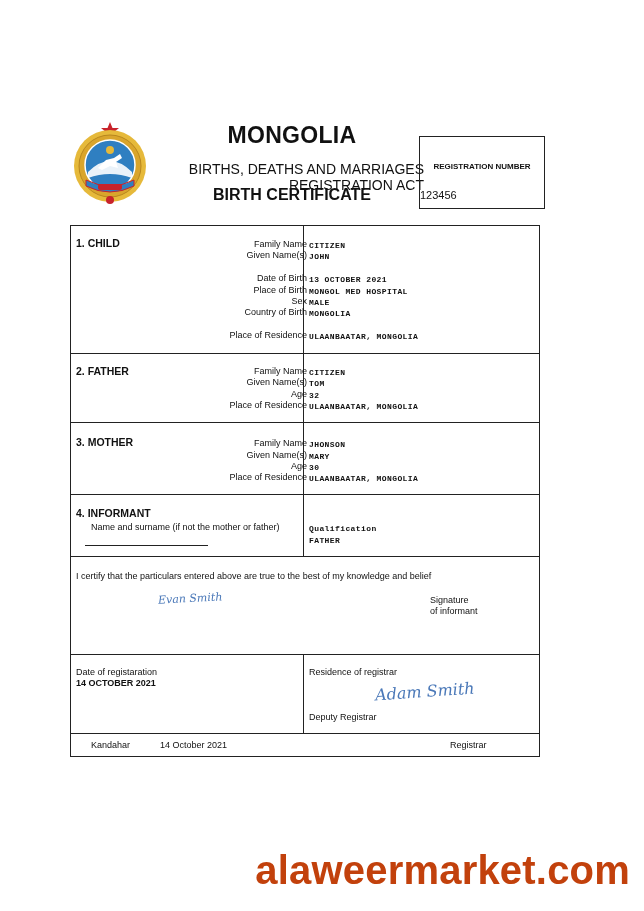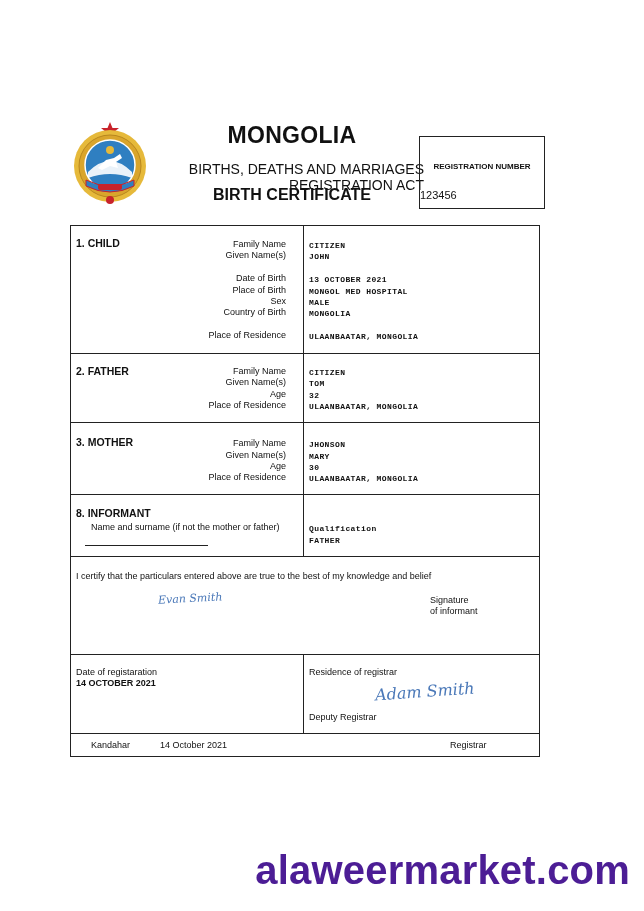--- a/index.html
+++ b/index.html
@@ -14,27 +14,27 @@
     .doctitle { left: 160px; width: 264px; top: 186px; text-align: center; font-weight: bold; font-size: 16px; }
     .regbox { left: 419px; top: 136px; width: 126px; height: 73px; border: 1px solid #222; box-sizing: border-box; }
     .regbox .lbl { position: absolute; left: 0; right: 0; top: 25px; text-align: center; font-weight: bold; font-size: 8px; }
     .regbox .val { position: absolute; left: 0; right: 0; top: 52px; font-size: 11px; }
 
     .frame { left: 70px; top: 225px; width: 470px; height: 532px; border: 1px solid #222; box-sizing: border-box; }
     .hline { position: absolute; left: 0; right: 0; height: 0; border-top: 1px solid #222; }
     .vline { position: absolute; width: 0; border-left: 1px solid #222; }
 
     .sec-title { position: absolute; left: 5px; font-weight: bold; font-size: 10.5px; }
-    .lbl-col { position: absolute; right: 253px; text-align: right; font-size: 9px; line-height: 11px; white-space: nowrap; }
+    .lbl-col { position: absolute; right: 232px; text-align: right; font-size: 9px; line-height: 11px; white-space: nowrap; }
     .val-col { position: absolute; left: 238px; font-family: "Liberation Mono", monospace; font-weight: bold; font-size: 8px; line-height: 11px; letter-spacing: 0.4px; white-space: nowrap; }
     .plain { position: absolute; font-size: 9px; white-space: nowrap; }
     .bold { font-weight: bold; }
     .sig { position: absolute; font-family: "DejaVu Serif", serif; font-style: italic; color: #4a78b8; white-space: nowrap; }
 
-    .watermark { left: 0; width: 644px; top: 848px; text-align: right; padding-right: 14px; box-sizing: border-box; font-weight: bold; font-size: 40px; color: #4c1d95; letter-spacing: 0.2px; }
+    .watermark { left: 0; width: 644px; top: 848px; text-align: right; padding-right: 14px; box-sizing: border-box; font-weight: bold; font-size: 40px; color: #c2410c; letter-spacing: 0.2px; }
   </style>
 </head>
 <body>
 
 <div class="abs emblem">
   <svg width="80" height="86" viewBox="0 0 80 86">
     <polygon points="40,2 42.5,8 49,8 44,12 46,18 40,14.5 34,18 36,12 31,8 37.5,8" fill="#c8232b"></polygon>
     <circle cx="40" cy="46" r="36" fill="#e6b93a"></circle>
     <circle cx="40" cy="46" r="31" fill="#d9a52c" stroke="#b8871e" stroke-width="1"></circle>
     <circle cx="40" cy="45" r="25" fill="#2f7fc1"></circle>
@@ -108,21 +108,21 @@
     <div class="lbl-col" style="top:235px">Age</div>
     <div class="lbl-col" style="top:246px">Place of Residence</div>
 
     <div class="val-col" style="top:213px">JHONSON</div>
     <div class="val-col" style="top:225px">MARY</div>
     <div class="val-col" style="top:236px">30</div>
     <div class="val-col" style="top:247px">ULAANBAATAR, MONGOLIA</div>
   </section>
 
   <section>
-    <div class="sec-title" style="top:281px">8. INFORMANT</div>
+    <div class="sec-title" style="top:281px">4. INFORMANT</div>
     <div class="plain" style="left:20px; top:296px">Name and surname (if not the mother or father)</div>
     <div style="position:absolute; left:14px; top:319px; width:123px; border-top:1px solid #222"></div>
     <div class="val-col" style="top:297px">Qualification</div>
     <div class="val-col" style="top:309px">FATHER</div>
   </section>
 
   <section>
     <div class="plain" style="left:5px; top:345px">I certify that the particulars entered above are true to the best of my knowledge and belief</div>
     <div class="sig" style="left:87px; top:366px; font-size:11px; transform:rotate(-3deg)">Evan Smith</div>
     <div class="plain" style="left:359px; top:369px">Signature</div>

